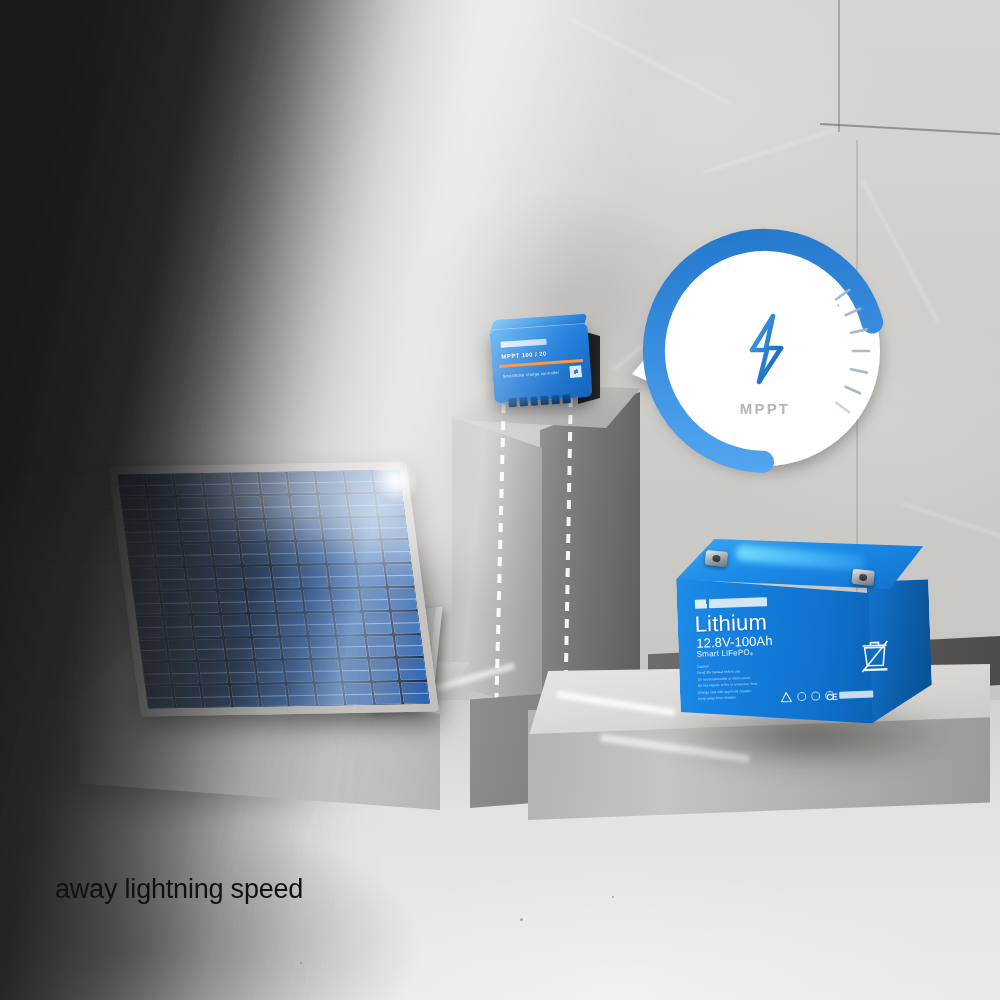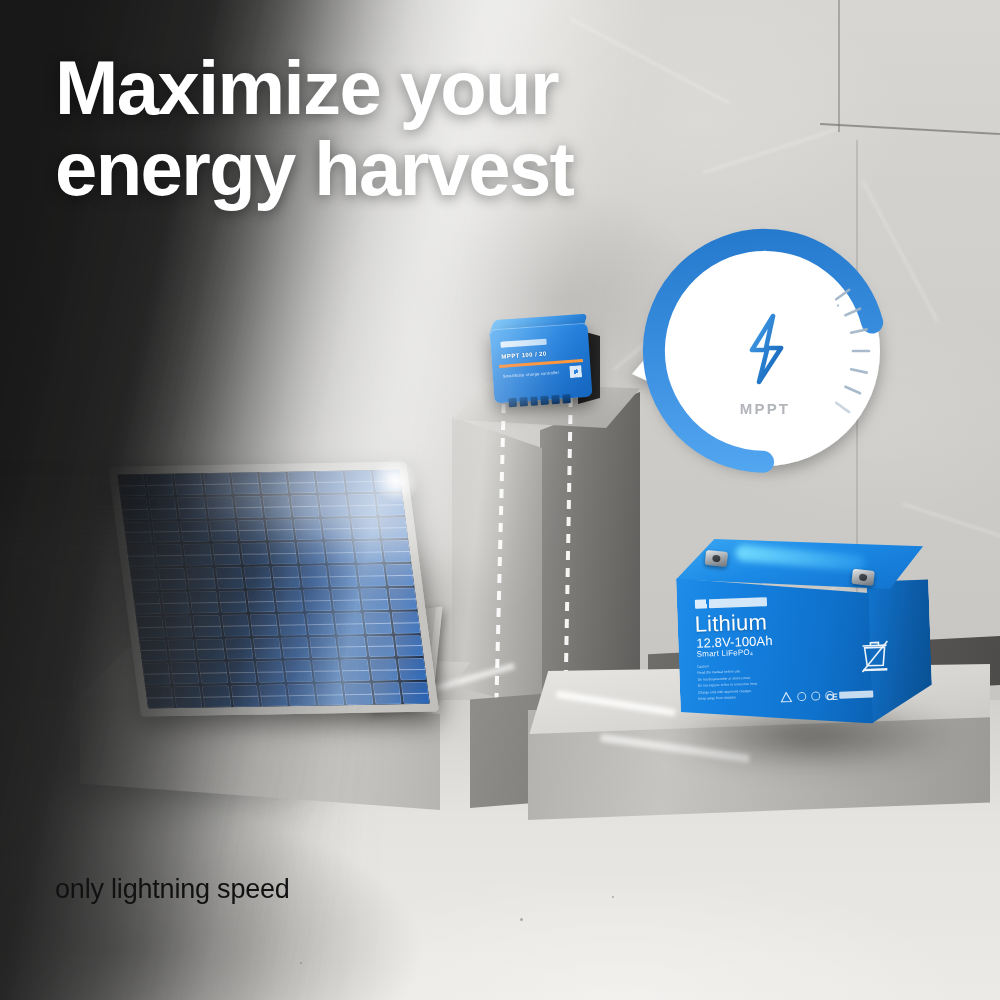--- a/index.html
+++ b/index.html
@@ -600,22 +600,18 @@
             <line transform="rotate(126)" x1="0" y1="-88" x2="0" y2="-104" opacity=".6"></line>
           </g>
         </g>
       </g>
 
       <path d="M 127 84 L 106 118 L 121 118 L 113 150 L 135 116 L 120 116 Z" fill="none" stroke="url(#boltGrad)" stroke-width="4.6" stroke-linejoin="round" stroke-linecap="round"></path>
     </svg>
     <div class="gauge-label">MPPT</div>
   </div>
 
-  <div id="headline">
-    <div>Maximize your</div>
-    <div>energy harvest</div>
+
+  <div id="caption">
+    <div>away lightning speed</div>
   </div>
 
-  <div id="caption">
-    <div>only lightning speed</div>
-  </div>
-
 </div>
 
 </body></html>

